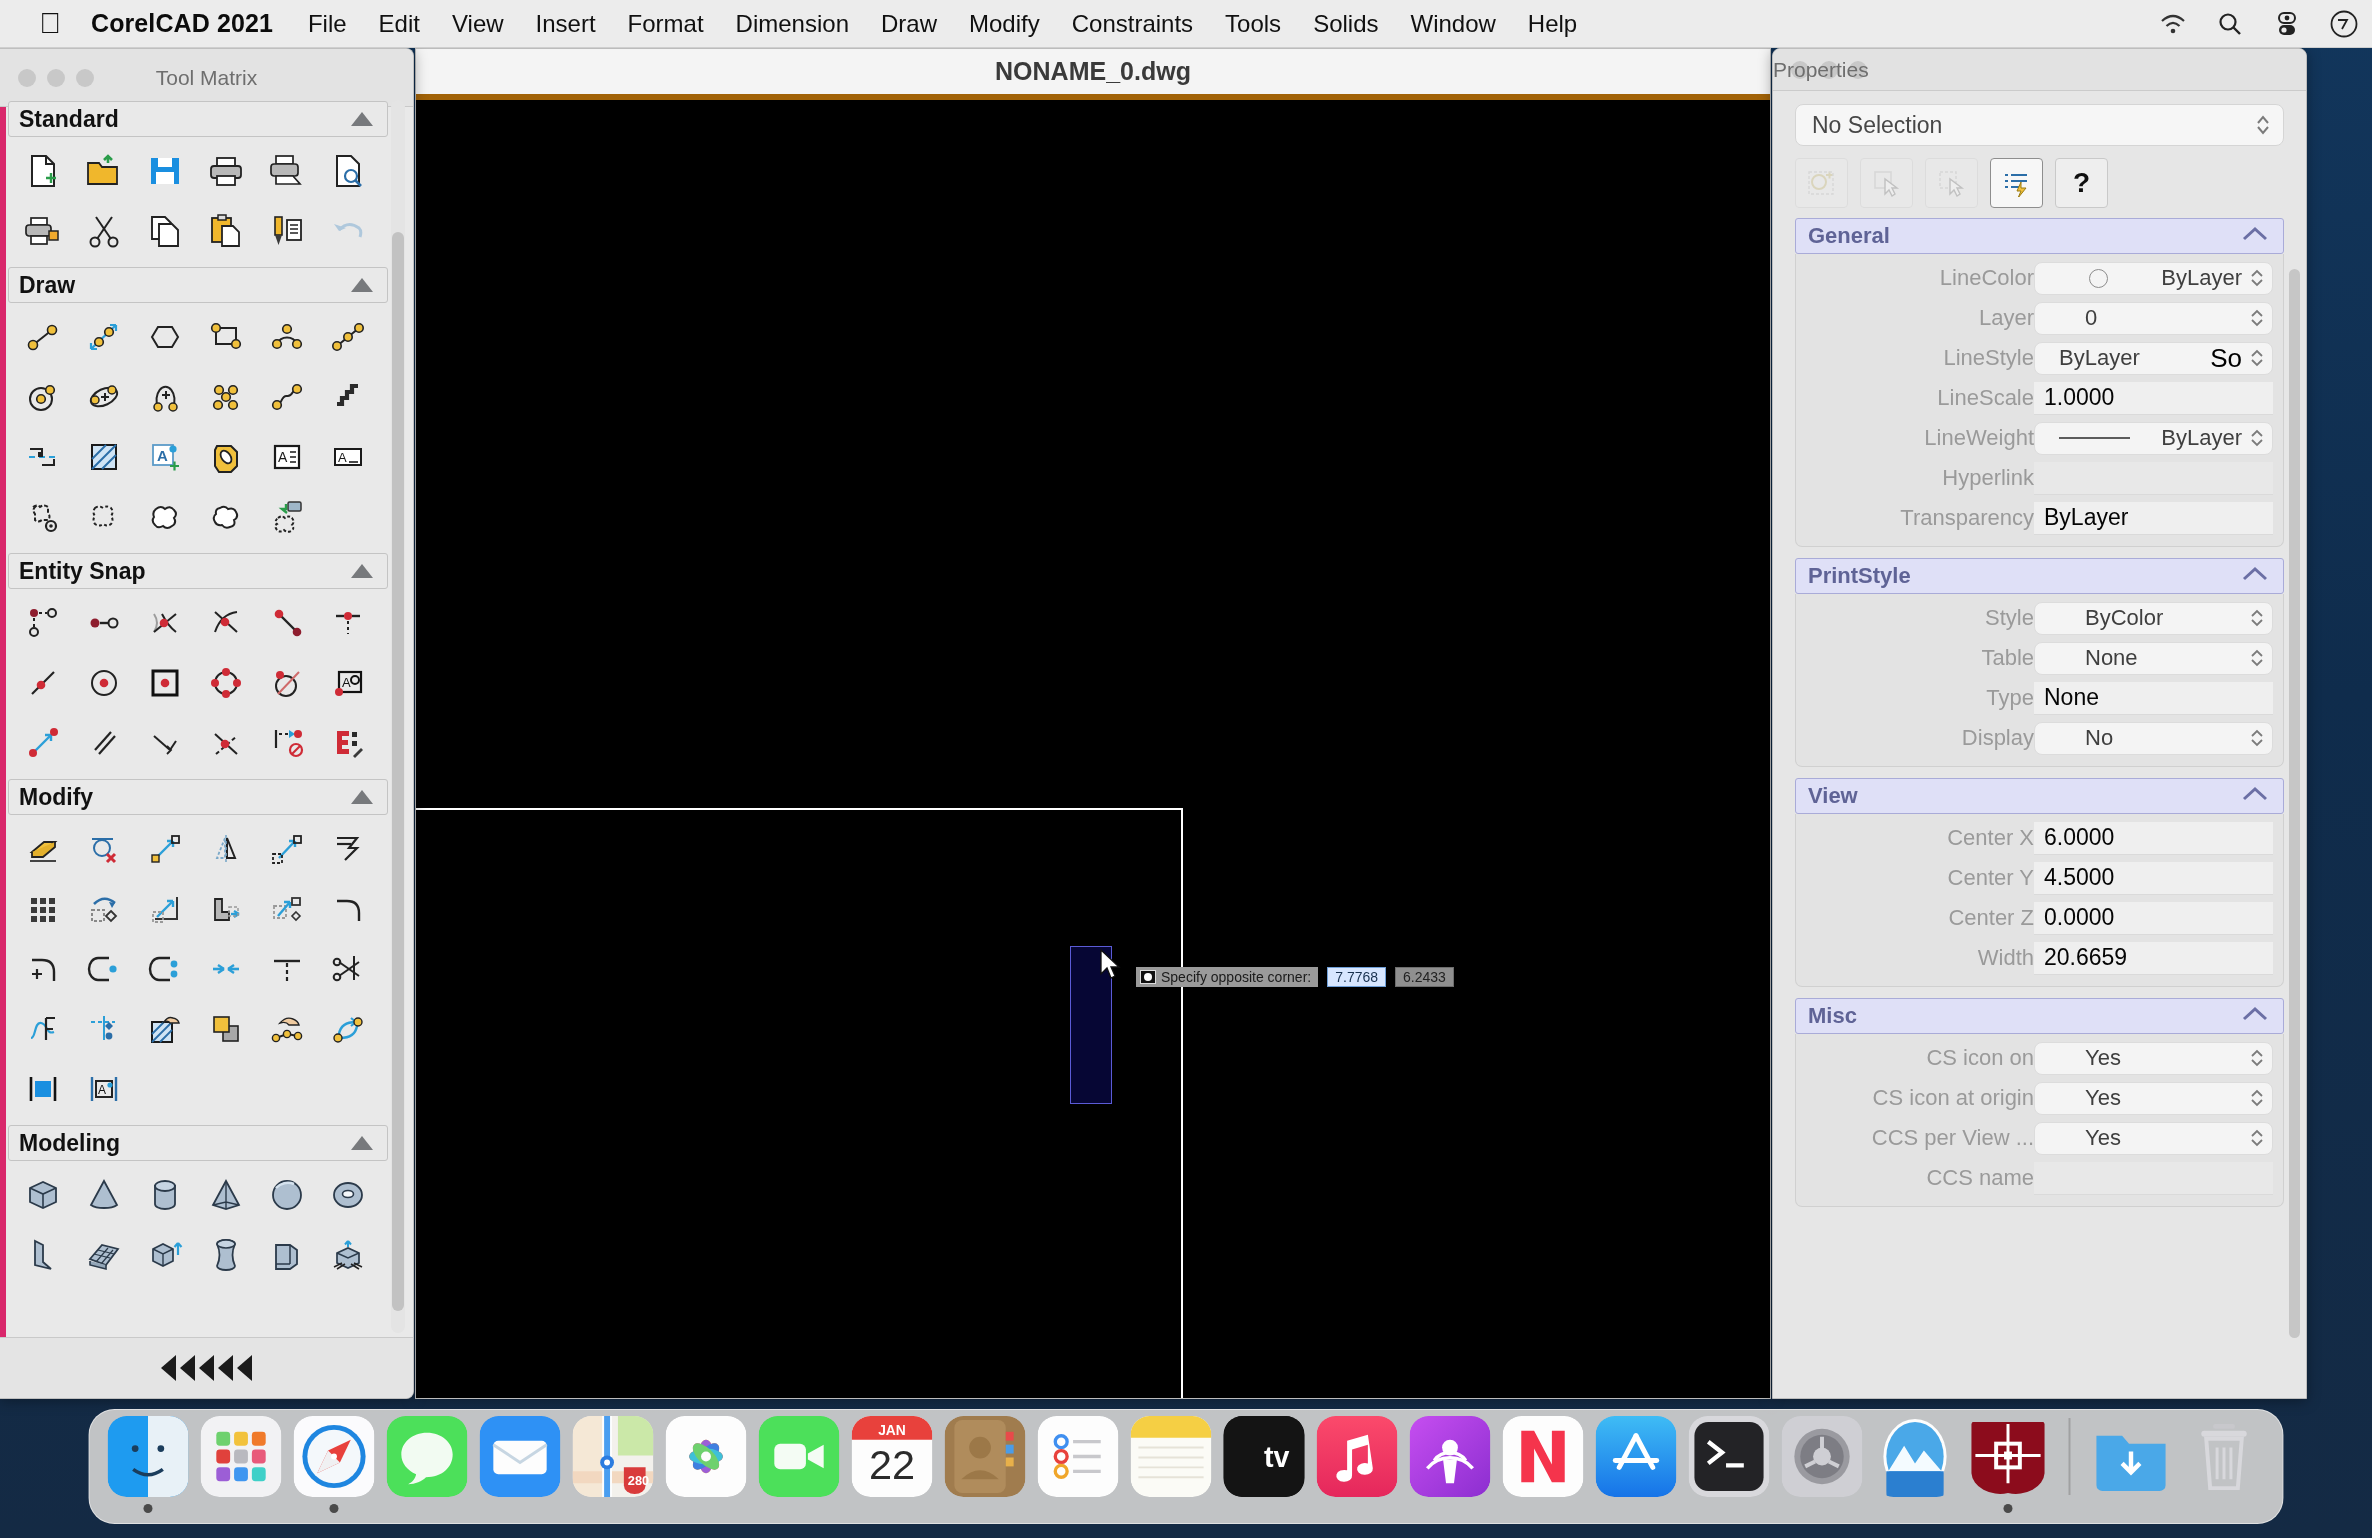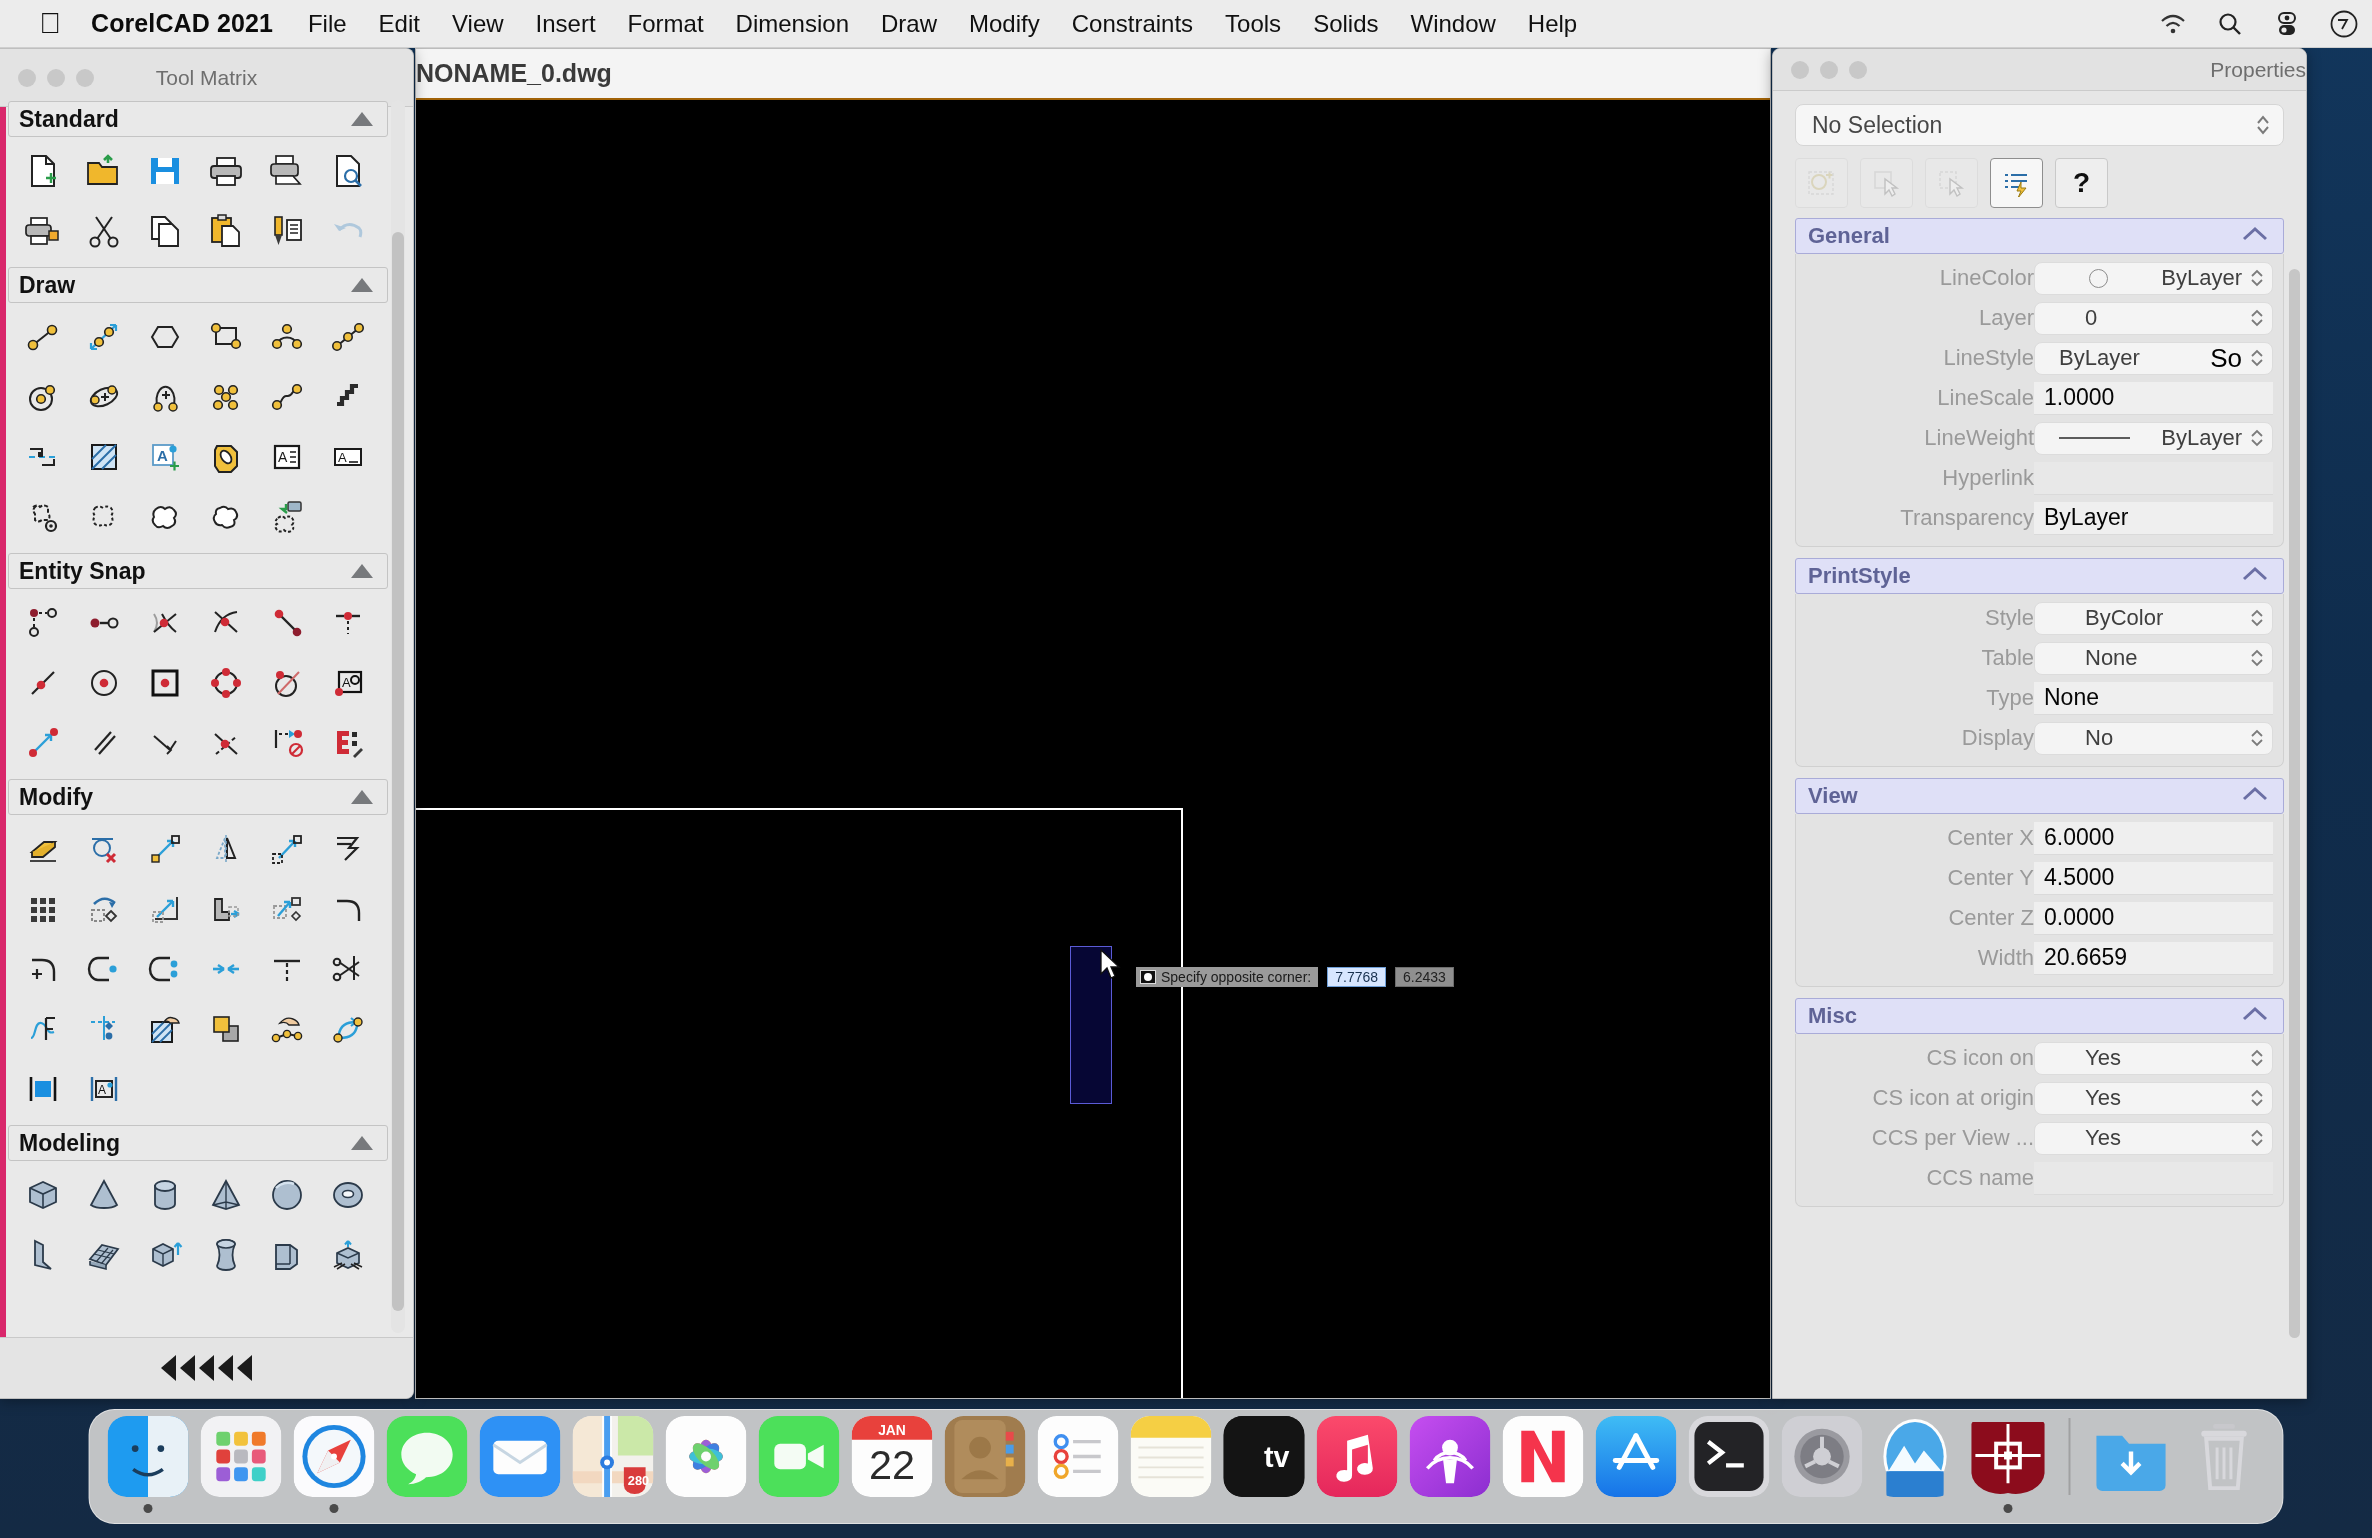--- a/index.html
+++ b/index.html
@@ -57,21 +57,21 @@
     background:#e4e4e4; border-top:1px solid #c9c9c9;
     display:flex; align-items:center; justify-content:center; gap:4px; }
   .fbk { width:0; height:0; border-top:13px solid transparent;
     border-bottom:13px solid transparent; border-right:15px solid #1b1b1b; }
 
   
   #doc { position:absolute; left:415px; top:48px; width:1356px; height:1351px;
     background:#f2f2f2; border:1px solid #bcbcbc; z-index:20;
     box-shadow:0 2px 14px rgba(0,0,0,.30); }
   #doc-title { height:51px; background:#f4f4f4; display:flex;
-    align-items:center; border-bottom:2px solid #a16207; }
+    align-items:center; justify-content:center; border-bottom:6px solid #a16207; }
   #doc-title-text { font-size:25px; font-weight:bold; color:#3a3a3a; }
   #canvas { position:absolute; left:0; right:0; top:51px; bottom:0; background:#000;
     overflow:hidden; }
   #paper { position:absolute; left:0px; top:708px; width:767px; height:644px;
     border:2px solid #ffffff; border-left:none; }
   #sel-rect { position:absolute; left:654px; top:846px; width:42px; height:158px;
     background:#060634; border:1px solid #5b5bd6; }
   #cursor { position:absolute; left:683px; top:849px; }
   #tip { position:absolute; left:708px; top:867px; height:20px;
     display:flex; align-items:stretch; gap:9px; font-size:14px; }
@@ -85,21 +85,21 @@
     padding:0 7px; border:1px solid #6f9fd8; min-width:55px; }
   .tip-val2 { background:#8f8f8f; color:#222; display:flex; align-items:center;
     padding:0 7px; border:1px solid #6d6d6d; min-width:55px; }
 
   
   #props { position:absolute; left:1772px; top:48px; width:535px; height:1351px;
     background:#e6e6e6; border:1px solid #bdbdbd; border-radius:8px 8px 0 0;
     z-index:50; overflow:hidden; box-shadow:0 2px 14px rgba(0,0,0,.35); }
   #props-title { height:42px; background:#e2e2e2; position:relative;
     display:flex; align-items:center; border-bottom:1px solid #cbcbcb; }
-  #props-title-text { position:absolute; left:0; right:0; text-align:right;
+  #props-title-text { position:absolute; left:0; right:0; text-align:left;
     font-size:21px; color:#6e6e6e; }
   #props-body { position:absolute; left:0; right:0; top:43px; bottom:0;
     padding:12px 22px 0 22px; }
   #sel-combo { height:42px; background:#f6f6f6; border:1px solid #d5d5d5;
     border-radius:8px; display:flex; align-items:center; justify-content:space-between;
     padding:0 12px 0 16px; }
   #sel-combo span.lbl { font-size:23px; color:#474747; }
   .stepper { display:flex; flex-direction:column; gap:2px; align-items:center;
     color:#7b7b7b; }
   .stepper svg { display:block; }

